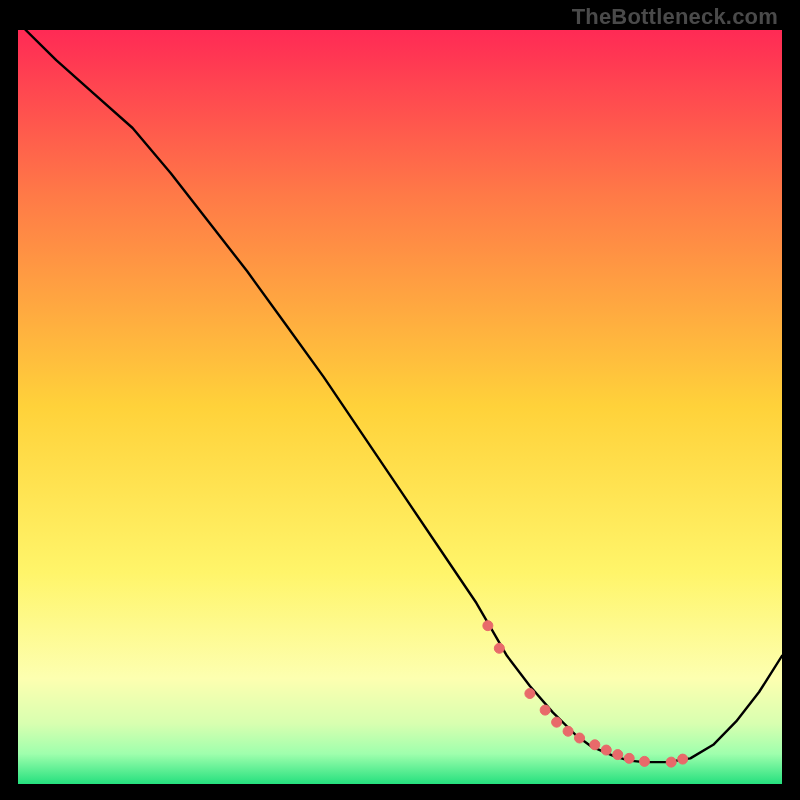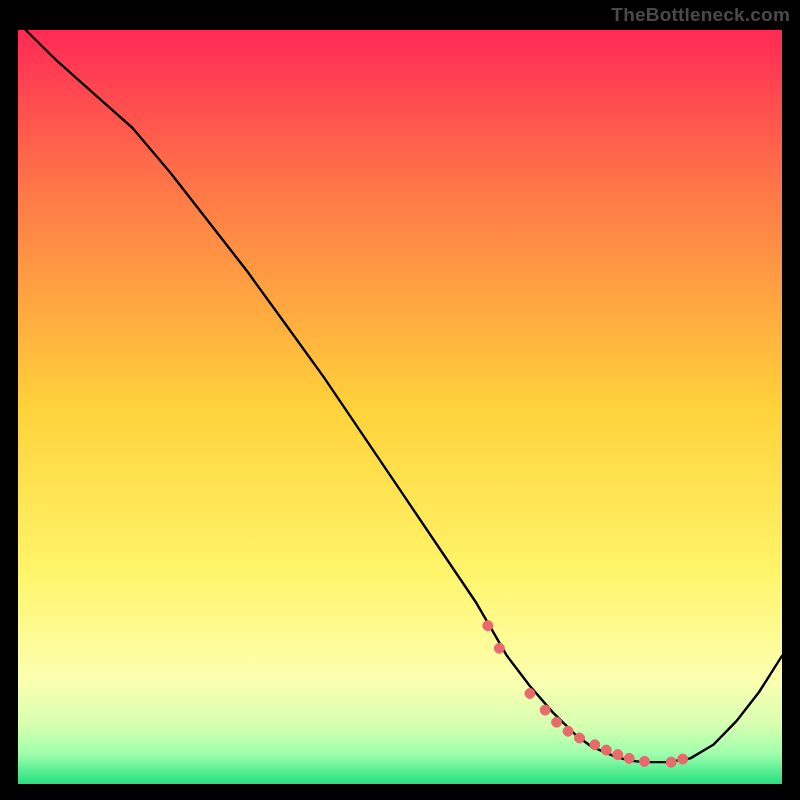--- a/index.html
+++ b/index.html
@@ -13,23 +13,23 @@
   }
   .frame {
     position: relative;
     width: 800px;
     height: 800px;
     background: #000000;
   }
   .watermark {
     position: absolute;
     top: 4px;
-    right: 10px;
+    right: 22px;
     color: #4a4a4a;
-    font-size: 19px;
+    font-size: 22px;
     font-weight: 600;
     letter-spacing: 0.2px;
     user-select: none;
   }
   .plot-wrap {
     position: absolute;
     left: 18px;
     top: 30px;
     width: 764px;
     height: 754px;

